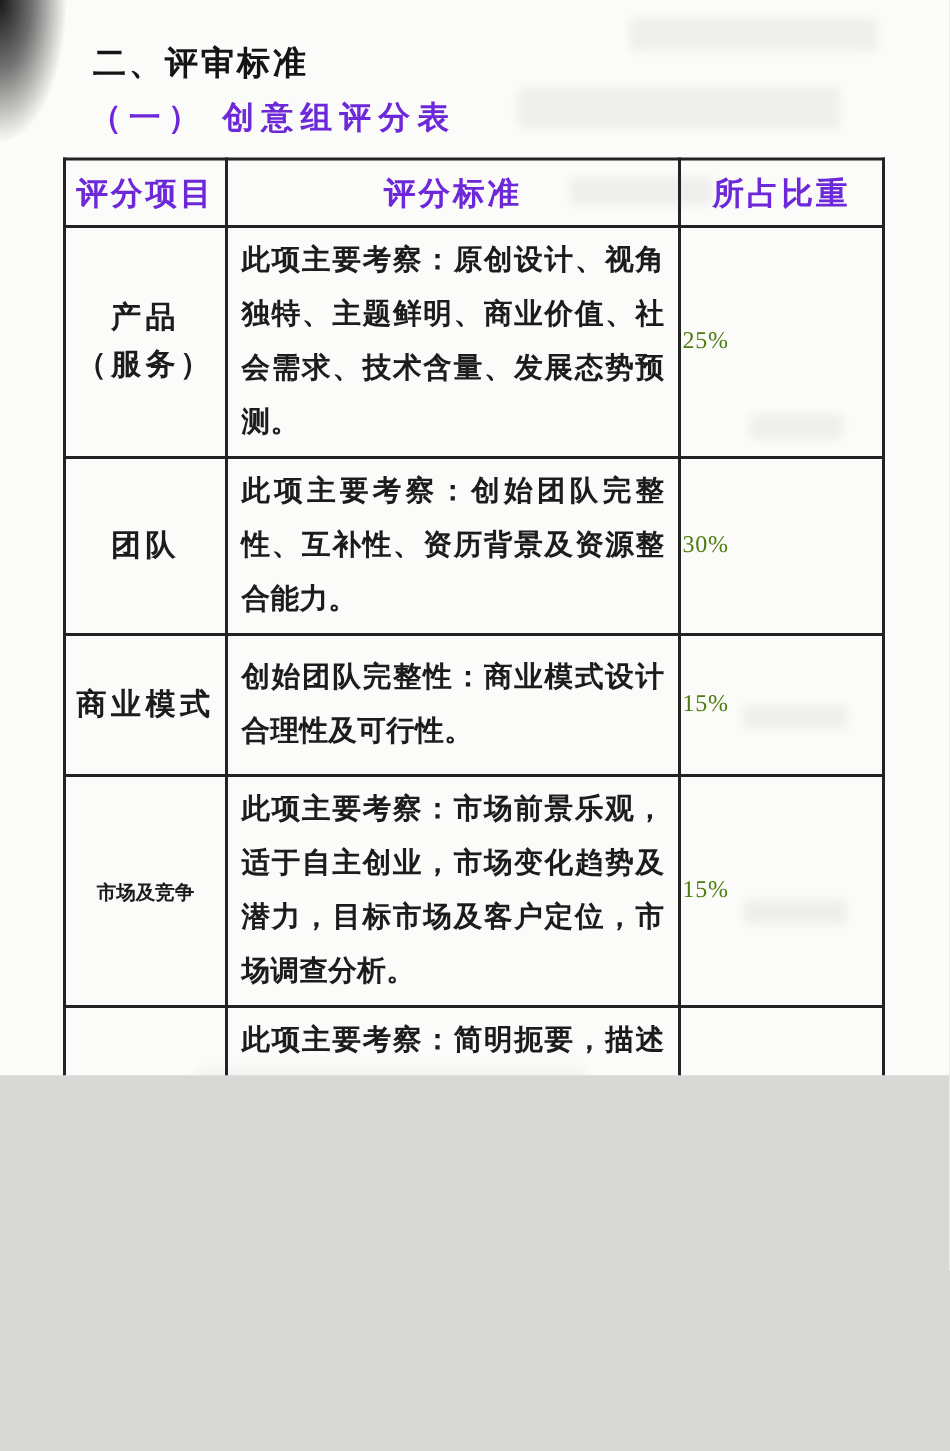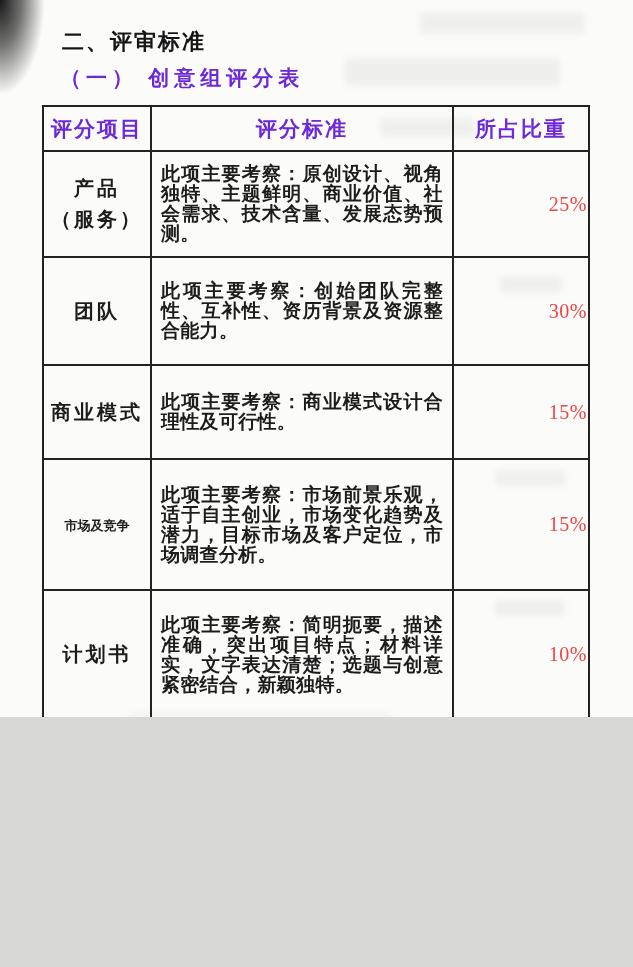--- a/index.html
+++ b/index.html
@@ -67,28 +67,28 @@
     text-align:center;
     font-size:20px;font-weight:600;letter-spacing:3px;
     line-height:31px;
     overflow:visible;white-space:nowrap;
   }
   td.cell-item span.tight{font-size:13px;letter-spacing:0;margin-top:25px;}
   td.cell-criteria{
     padding:4px 9px;
     font-size:19px;font-weight:600;
     letter-spacing:.3px;
-    line-height:20px;
+    line-height:36px;
     text-align:justify;
     text-justify:inter-character;
   }
   td.cell-weight{
-    text-align:right;
-    font-size:20px;letter-spacing:.5px;
-    color:#ef4444;
+    text-align:left;
+    font-size:16px;letter-spacing:.5px;
+    color:#4d7c0f;
   }
   
   tbody tr:nth-child(1) td{height:96px;}
   tbody tr:nth-child(2) td{height:98px;}
   tbody tr:nth-child(3) td{height:84px;}
   tbody tr:nth-child(4) td{height:121px;}
   tbody tr:nth-child(5) td{height:119px;}
   tbody tr:nth-child(6) td{height:93px;}
   .page-number{
     position:absolute;left:500px;top:933px;width:100px;
@@ -136,21 +136,21 @@
           <td class="cell-criteria">此项主要考察：原创设计、视角独特、主题鲜明、商业价值、社会需求、技术含量、发展态势预测。</td>
           <td class="cell-weight">25%</td>
         </tr>
         <tr>
           <td class="cell-item"><span>团队</span></td>
           <td class="cell-criteria">此项主要考察：创始团队完整性、互补性、资历背景及资源整合能力。</td>
           <td class="cell-weight">30%</td>
         </tr>
         <tr>
           <td class="cell-item"><span>商业模式</span></td>
-          <td class="cell-criteria">此项主要考察：商业模式设计合理性及可行性。</td>
+          <td class="cell-criteria">创始团队完整性：商业模式设计合理性及可行性。</td>
           <td class="cell-weight">15%</td>
         </tr>
         <tr>
           <td class="cell-item"><span class="tight">市场及竞争</span></td>
           <td class="cell-criteria">此项主要考察：市场前景乐观，适于自主创业，市场变化趋势及潜力，目标市场及客户定位，市场调查分析。</td>
           <td class="cell-weight">15%</td>
         </tr>
         <tr>
           <td class="cell-item"><span>计划书</span></td>
           <td class="cell-criteria">此项主要考察：简明扼要，描述准确，突出项目特点；材料详实，文字表达清楚；选题与创意紧密结合，新颖独特。</td>

